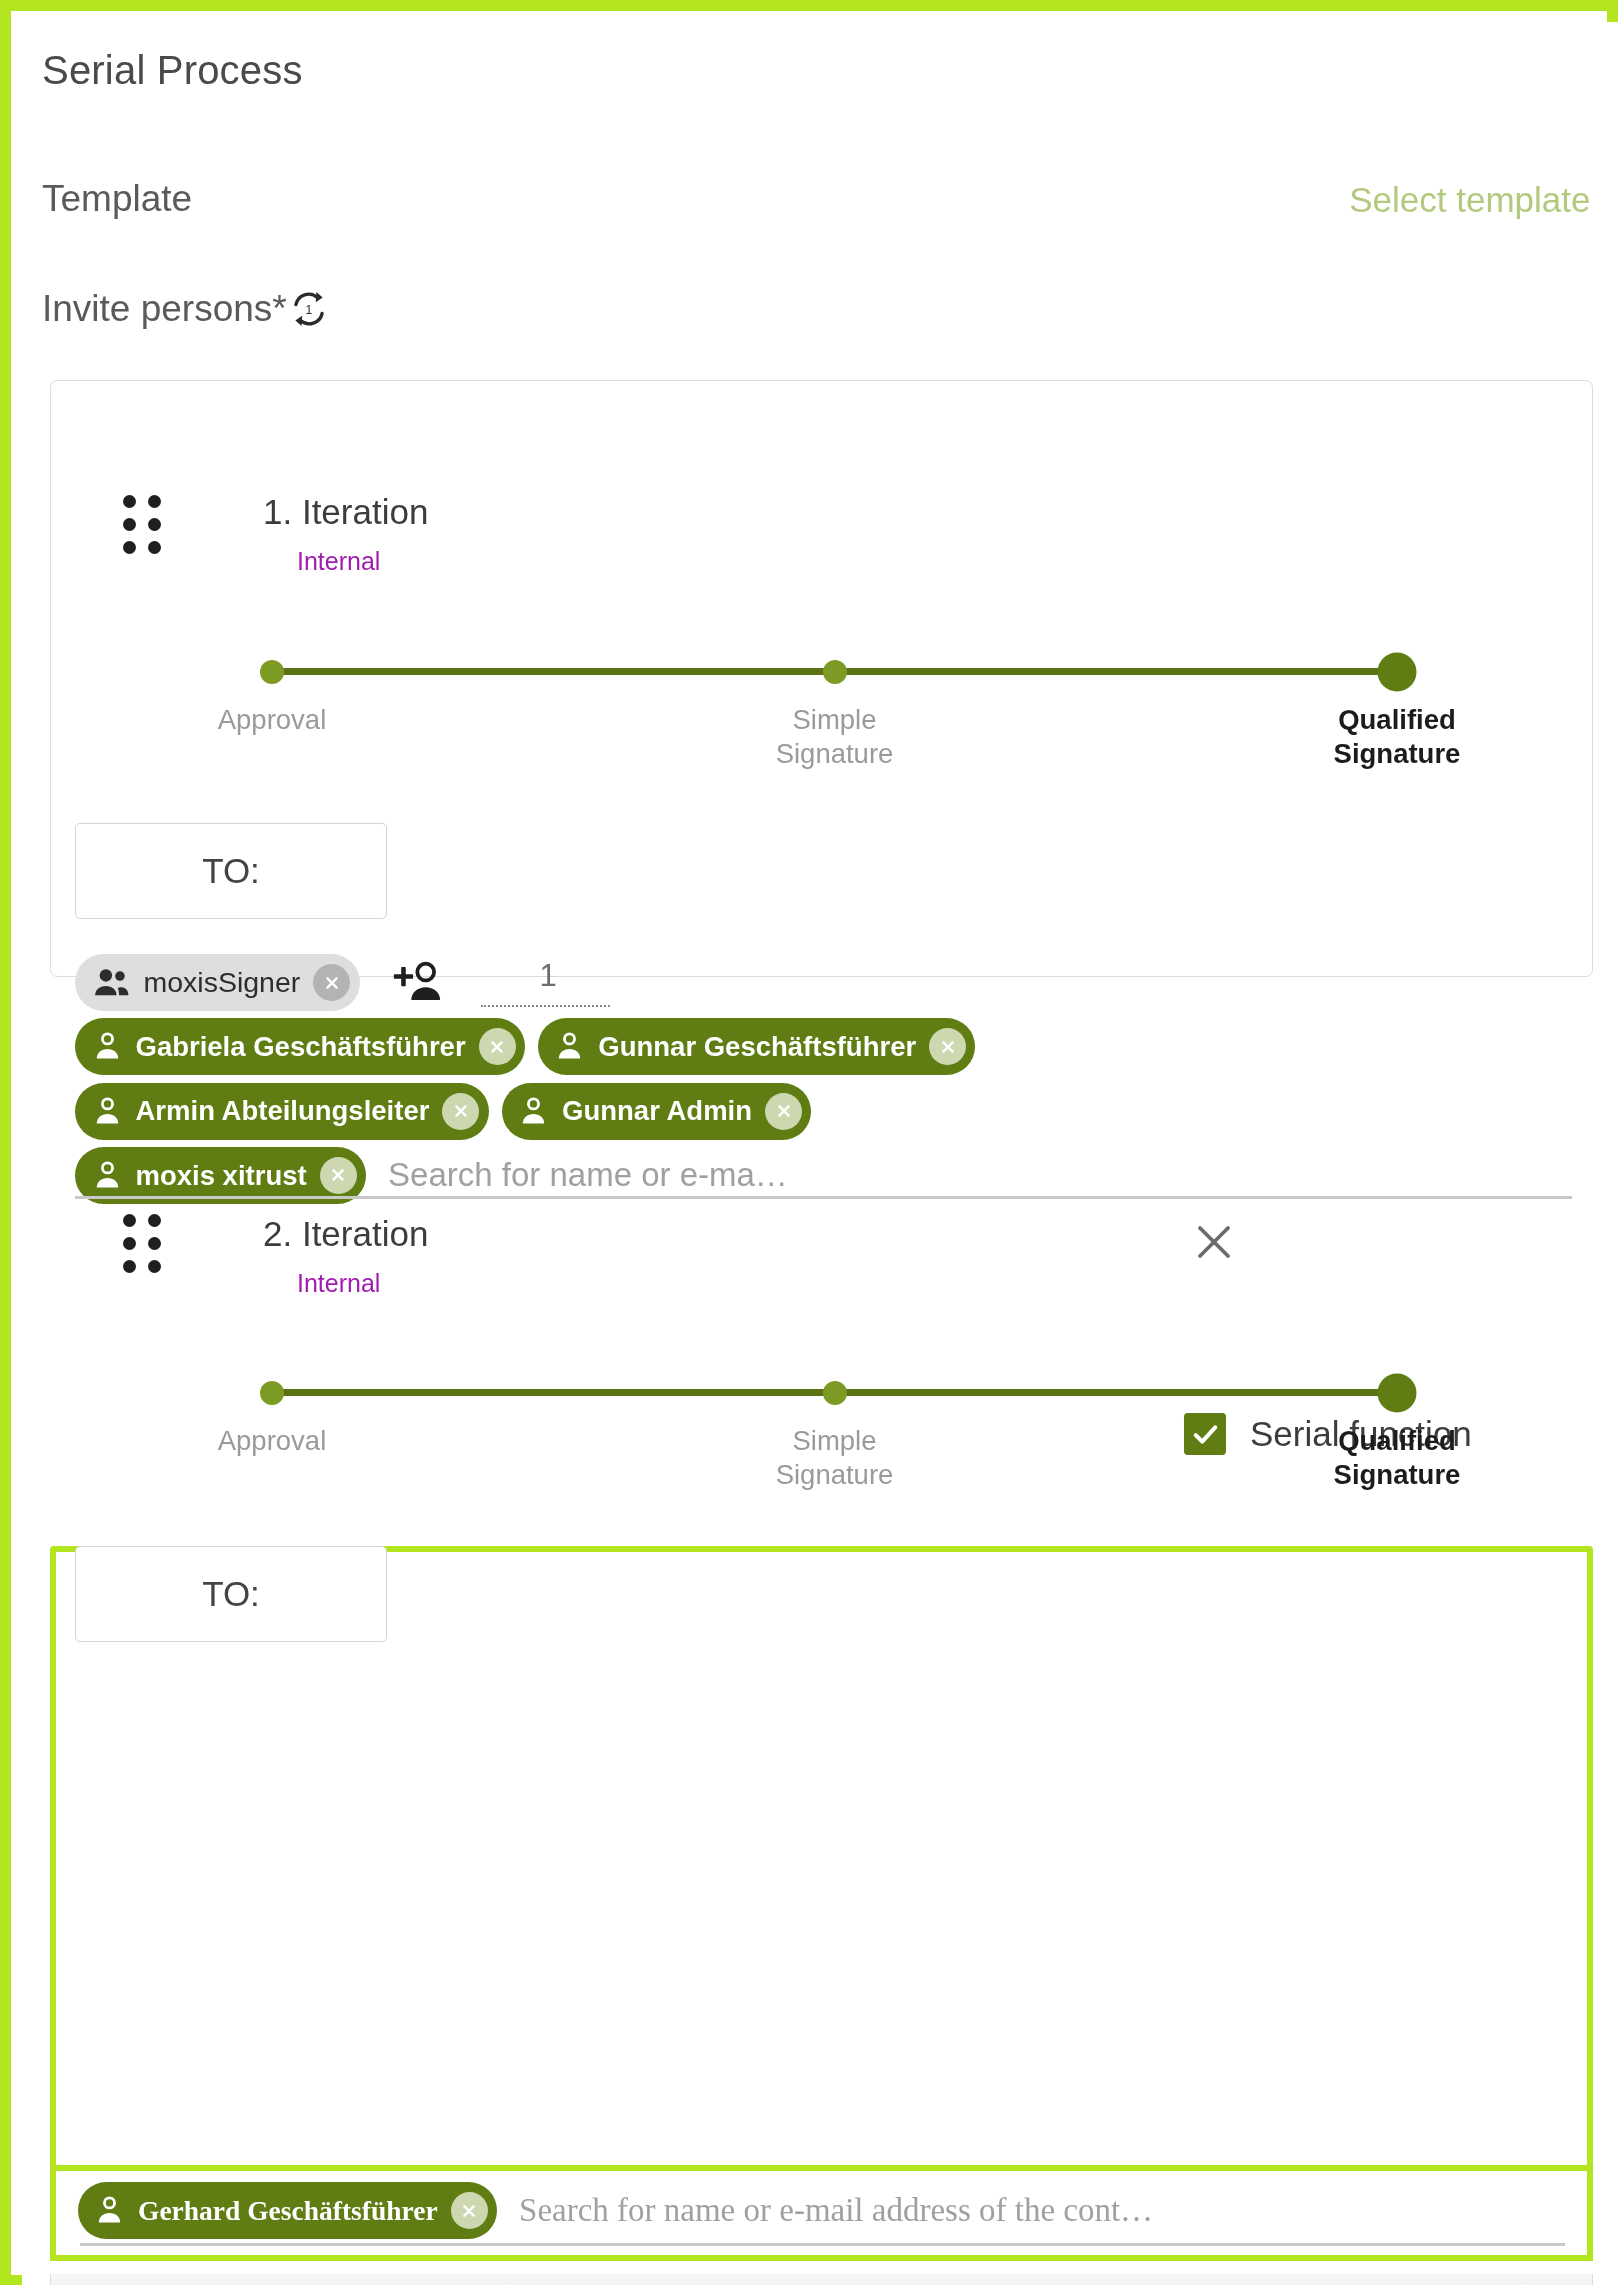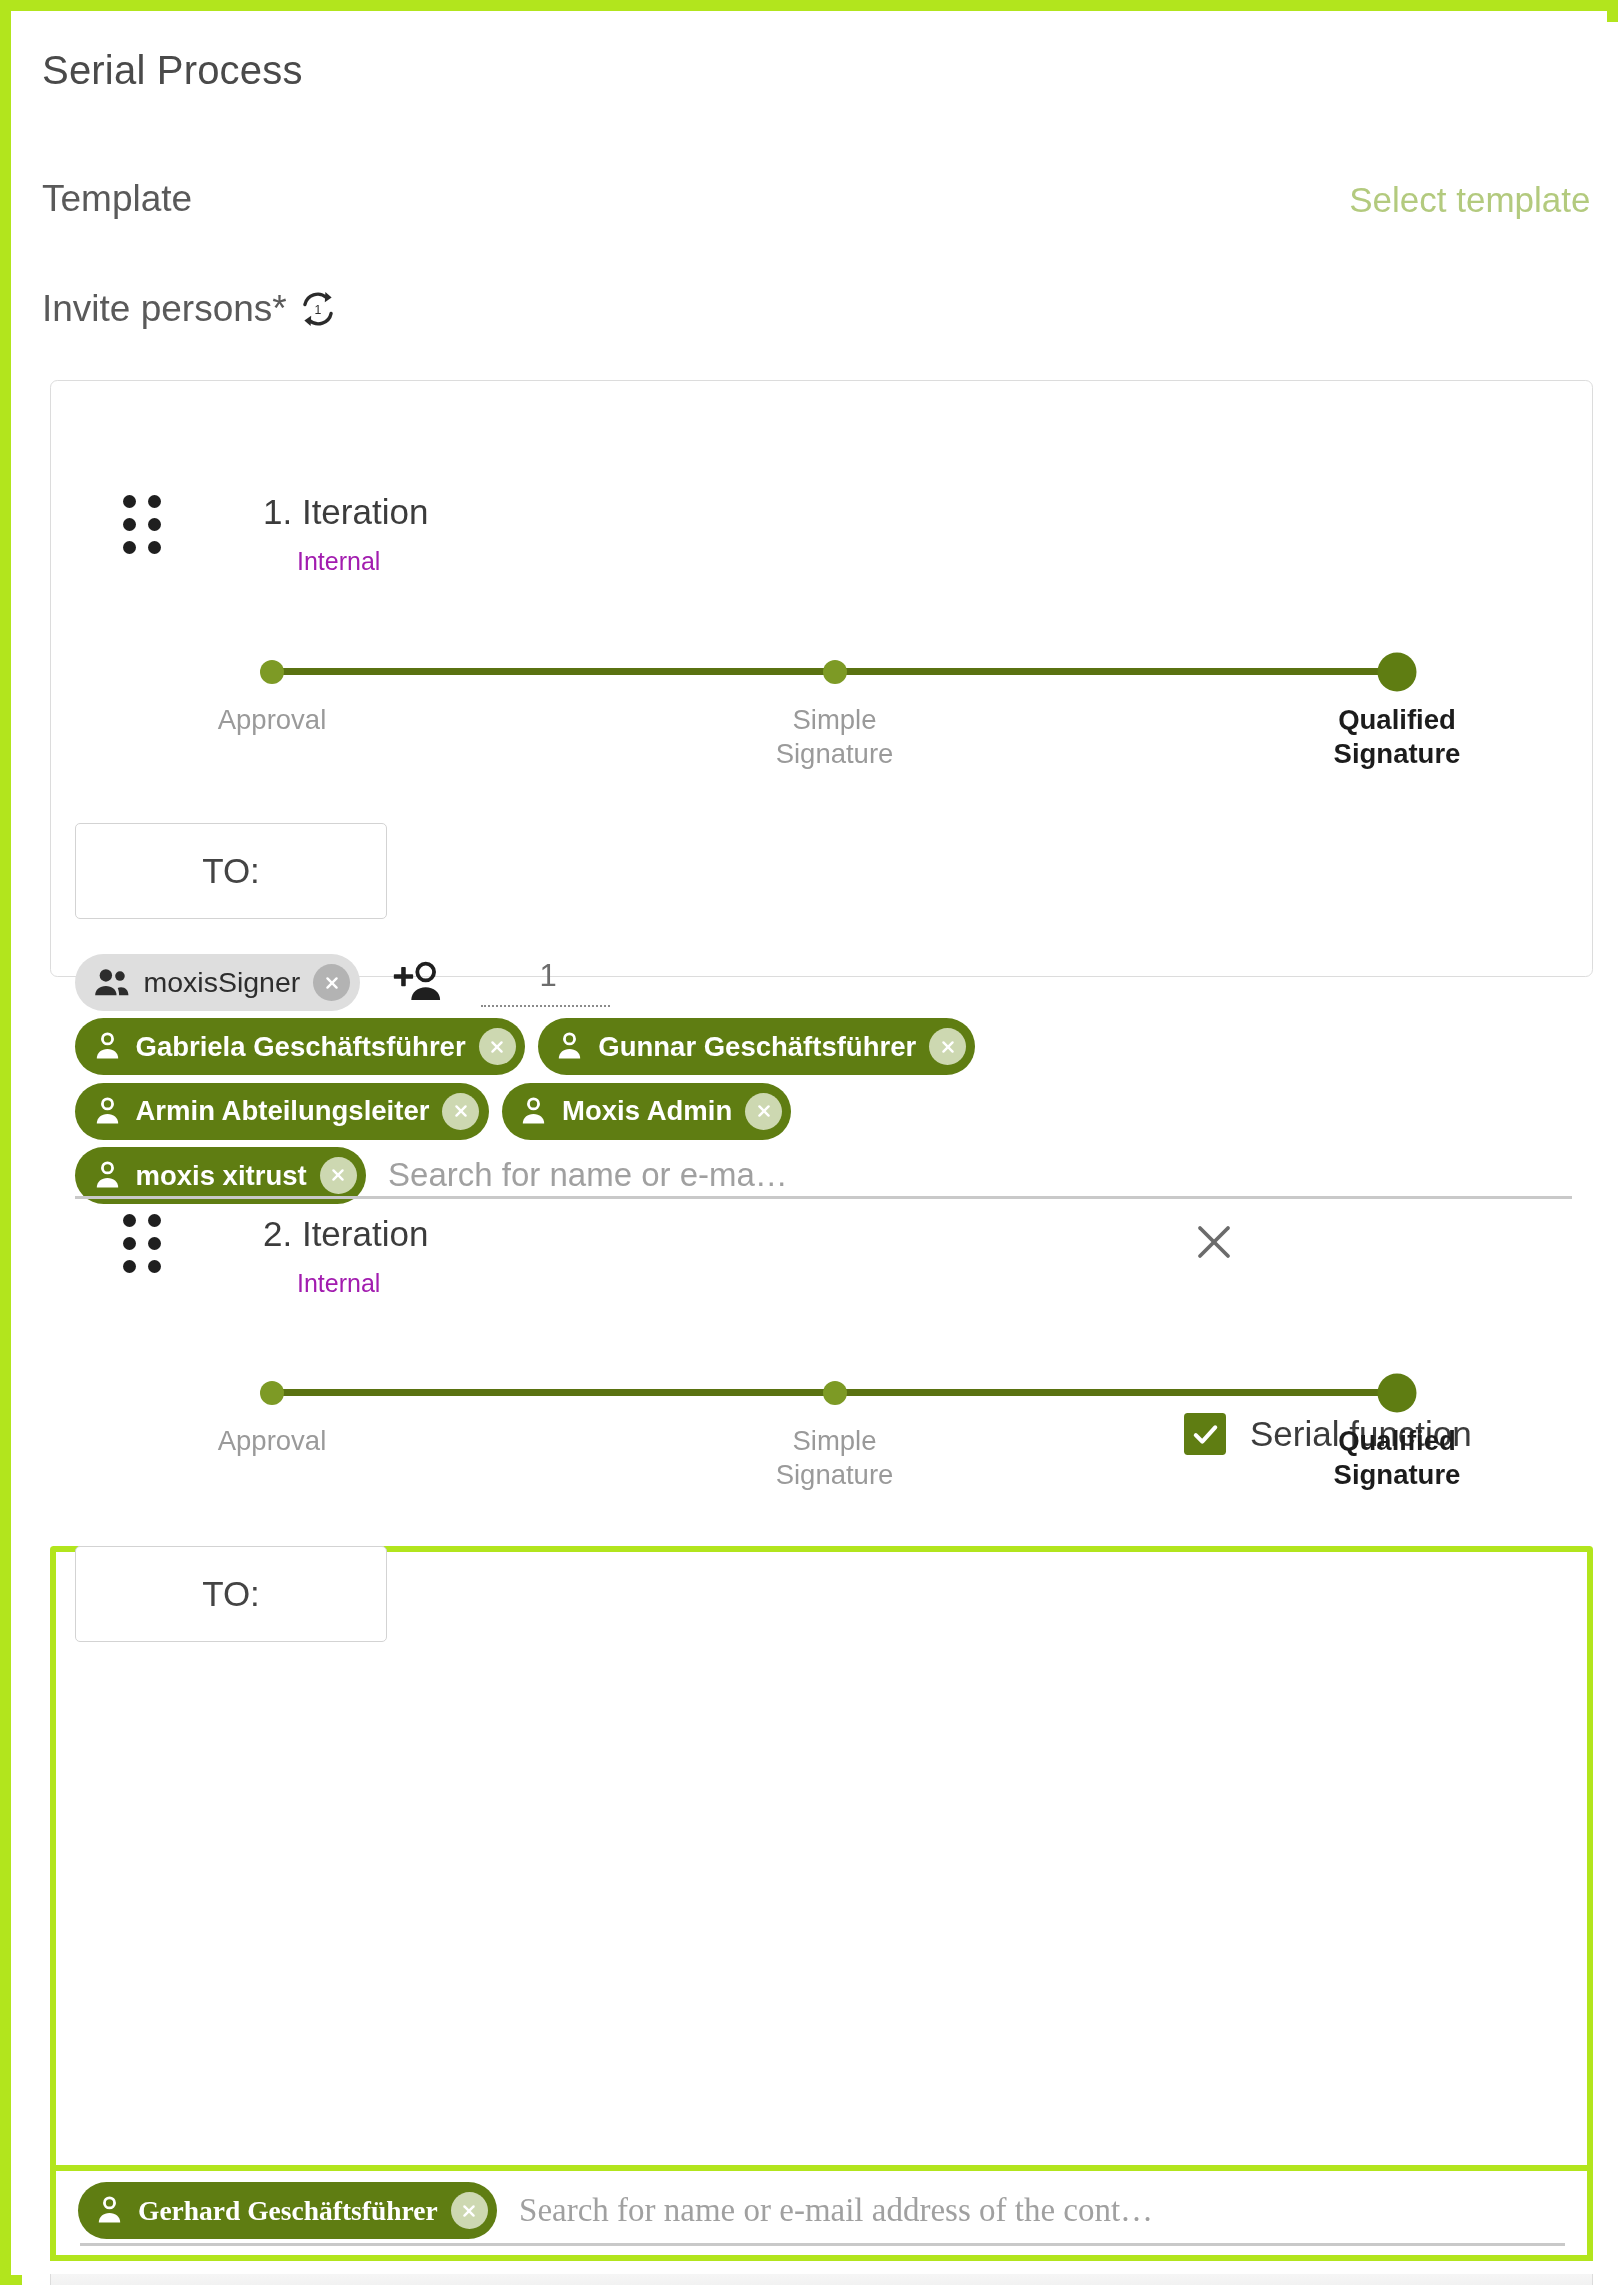--- a/index.html
+++ b/index.html
@@ -58,21 +58,21 @@
     color: #b3ca7e;
     cursor: pointer;
     white-space: nowrap;
   }
 
   .invite-row {
     position: absolute;
     left: 20px; top: 266px;
     display: flex;
     align-items: center;
-    gap: 10px;
+    gap: 1px;
   }
   .invite-label {
     font-size: 37px;
     font-weight: 400;
     color: #5a5a5a;
     white-space: nowrap;
   }
   .sync-icon { width: 42px; height: 42px; display: block; }
 
   
@@ -442,21 +442,21 @@
               <line x1="7" y1="7" x2="17" y2="17"></line>
                 <line x1="17" y1="7" x2="7" y2="17"></line>
             </svg>
           </span>
         </span>
         <span class="chip">
           <svg class="chip-person-icon" viewBox="0 0 22 22" fill="#ffffff">
             <circle cx="11" cy="5.6" r="3.6" fill="none" stroke="#ffffff" stroke-width="2"></circle>
             <path d="M3.4 19.6c0-4.2 3.4-6.8 7.6-6.8s7.6 2.6 7.6 6.8z"></path>
           </svg>
-          <span class="chip-label">Moxis Admin</span>
+          <span class="chip-label">Gunnar Admin</span>
           <span class="chip-x">
             <svg width="22" height="22" viewBox="0 0 24 24" stroke="#ffffff" stroke-width="2.6" stroke-linecap="round">
               <line x1="7" y1="7" x2="17" y2="17"></line>
                 <line x1="17" y1="7" x2="7" y2="17"></line>
             </svg>
           </span>
         </span>
       </div>
 
       <div class="chip-row">

